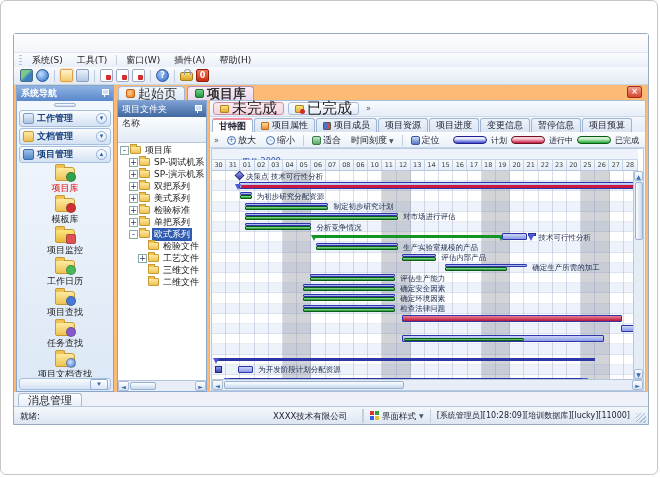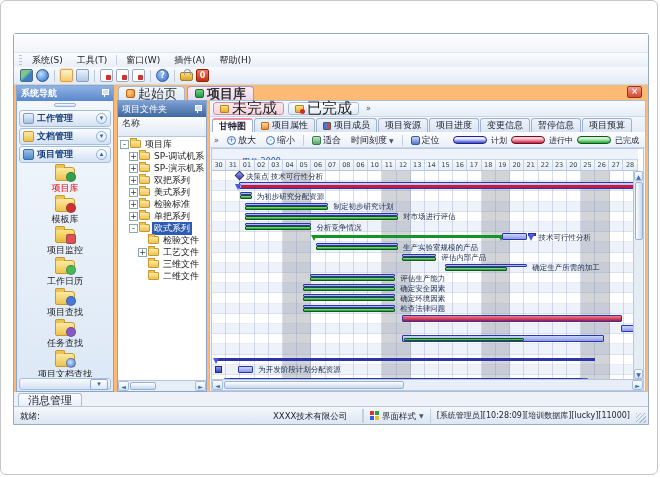--- a/index.html
+++ b/index.html
@@ -78,21 +78,21 @@
   .start-page-icon { background:radial-gradient(circle at 35% 35%,#ffd090,#e87c18); border:1px solid #c06010; }
   .project-library-tab-icon { background:linear-gradient(#6fd088,#209a40); border:1px solid #14702a; }
   .tab-close { position:absolute; right:4px; top:1px; width:15px; height:12px; border-radius:2px; background:linear-gradient(#f29a8e,#d5472e);
                border:1px solid #a03018; color:#fff; font-size:8px; line-height:10px; text-align:center; font-weight:bold; }
   .right-body { flex:1; display:flex; min-height:0; }
 
   
   .tree-panel { width:90px; display:flex; flex-direction:column; border:1px solid #88a6cc; background:#fff; margin-right:2px; }
   .tree-header { height:14px; display:flex; align-items:center; justify-content:space-between; padding:8px 4px;
                  background:linear-gradient(#7da0d6,#41699f); color:#fff; font-size:9px; }
-  .tree-colhead { height:20px; background:linear-gradient(#fafcfe,#e2eaf5); border-bottom:1px solid #b4c6dc; font-size:9px; color:#333; padding:0 4px; line-height:13px; }
+  .tree-colhead { height:26px; background:linear-gradient(#fafcfe,#e2eaf5); border-bottom:1px solid #b4c6dc; font-size:9px; color:#333; padding:0 4px; line-height:13px; }
   .tree-body { flex:1; overflow:hidden; padding-top:1px; }
   .t-row { height:12px; display:flex; align-items:center; white-space:nowrap; font-size:9px; color:#222; }
   .t-exp { width:9px; height:9px; flex:none; border:1px solid #8aa; background:#fff; font-size:8px; line-height:7px; text-align:center; color:#336; margin-right:1px; }
   .t-exp.none { visibility:hidden; }
   .t-folder { width:11px; height:8px; flex:none; margin-right:2px; position:relative; background:linear-gradient(#fde9a2,#efc252); border:1px solid #c69a30; border-radius:1px; }
   .t-folder::before { content:""; position:absolute; left:-1px; top:-3px; width:5px; height:2px; background:#efc252; border:1px solid #c69a30; border-bottom:none; }
   .t-label { padding:0 2px; }
   .t-label.sel { background:#2f5bb0; color:#fff; }
   .tree-hscroll { height:11px; border-top:1px solid #b4c6dc; background:#e8eef7; display:flex; align-items:center; }
   .sc-btn { width:11px; height:10px; font-size:6px; color:#3a6cb0; text-align:center; line-height:10px; background:linear-gradient(#fdfefe,#d4e2f2); border:1px solid #a8bcd8; border-radius:2px; }

